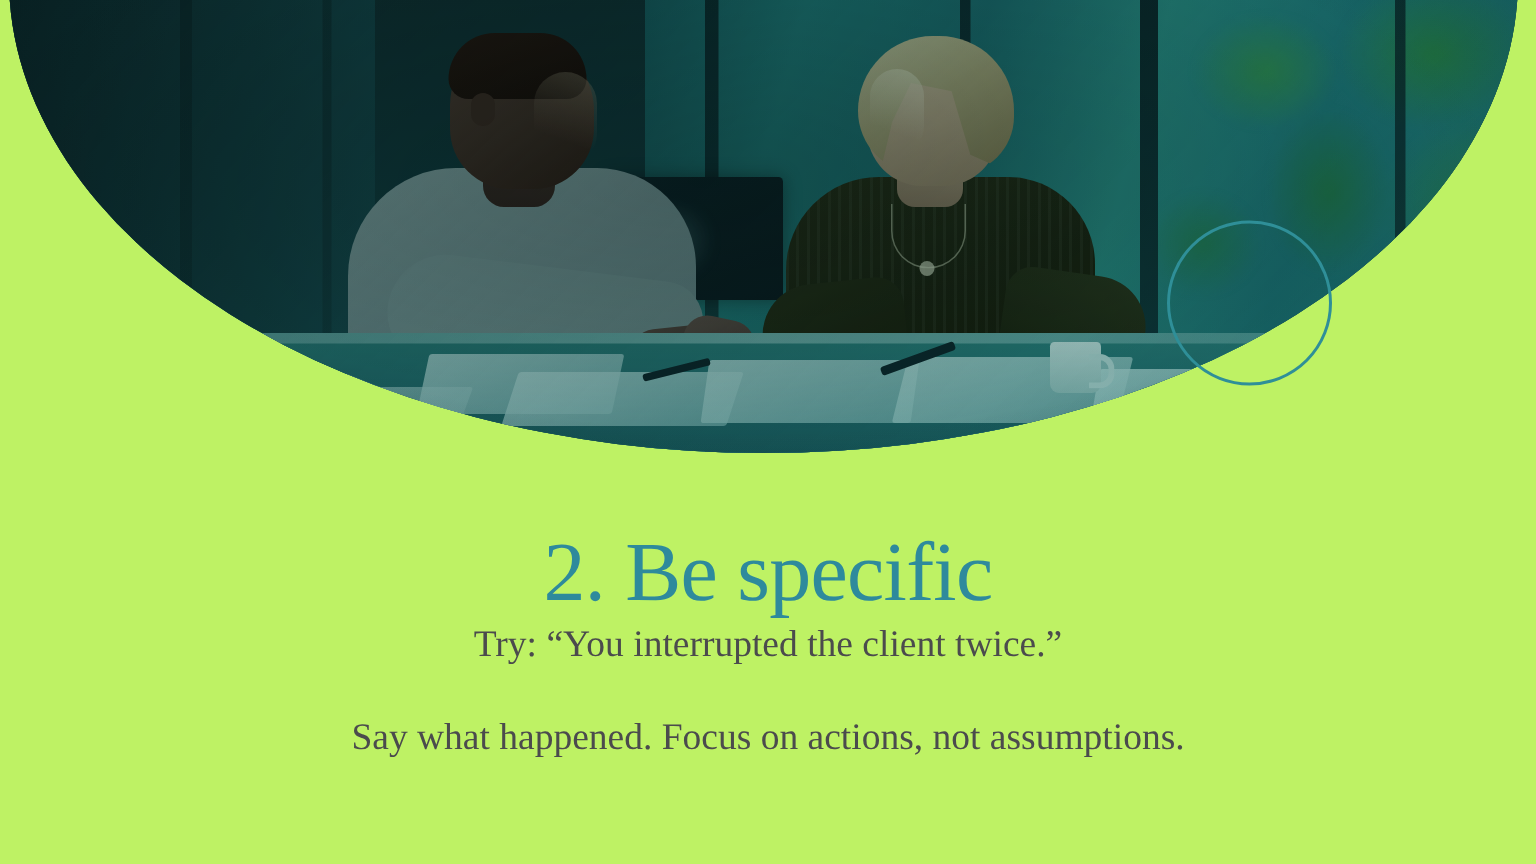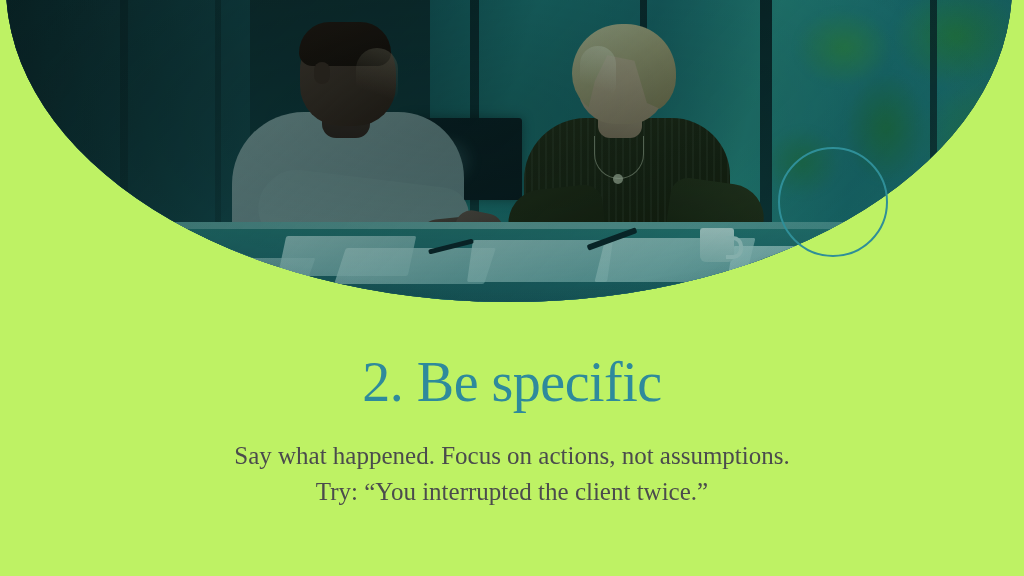--- a/index.html
+++ b/index.html
@@ -470,17 +470,17 @@
           <div class="vignette"></div>
         </div>
       </div>
     </div>
   </div>
 
   <div class="ring"></div>
 
   <div class="text-block">
     <h1 class="headline">2. Be specific</h1>
+    <p class="subline sub2">Try: “You interrupted the client twice.”</p>
     <p class="subline sub1">Say what happened. Focus on actions, not assumptions.</p>
-    <p class="subline sub2">Try: “You interrupted the client twice.”</p>
   </div>
 
 </div>
 
 </body></html>

